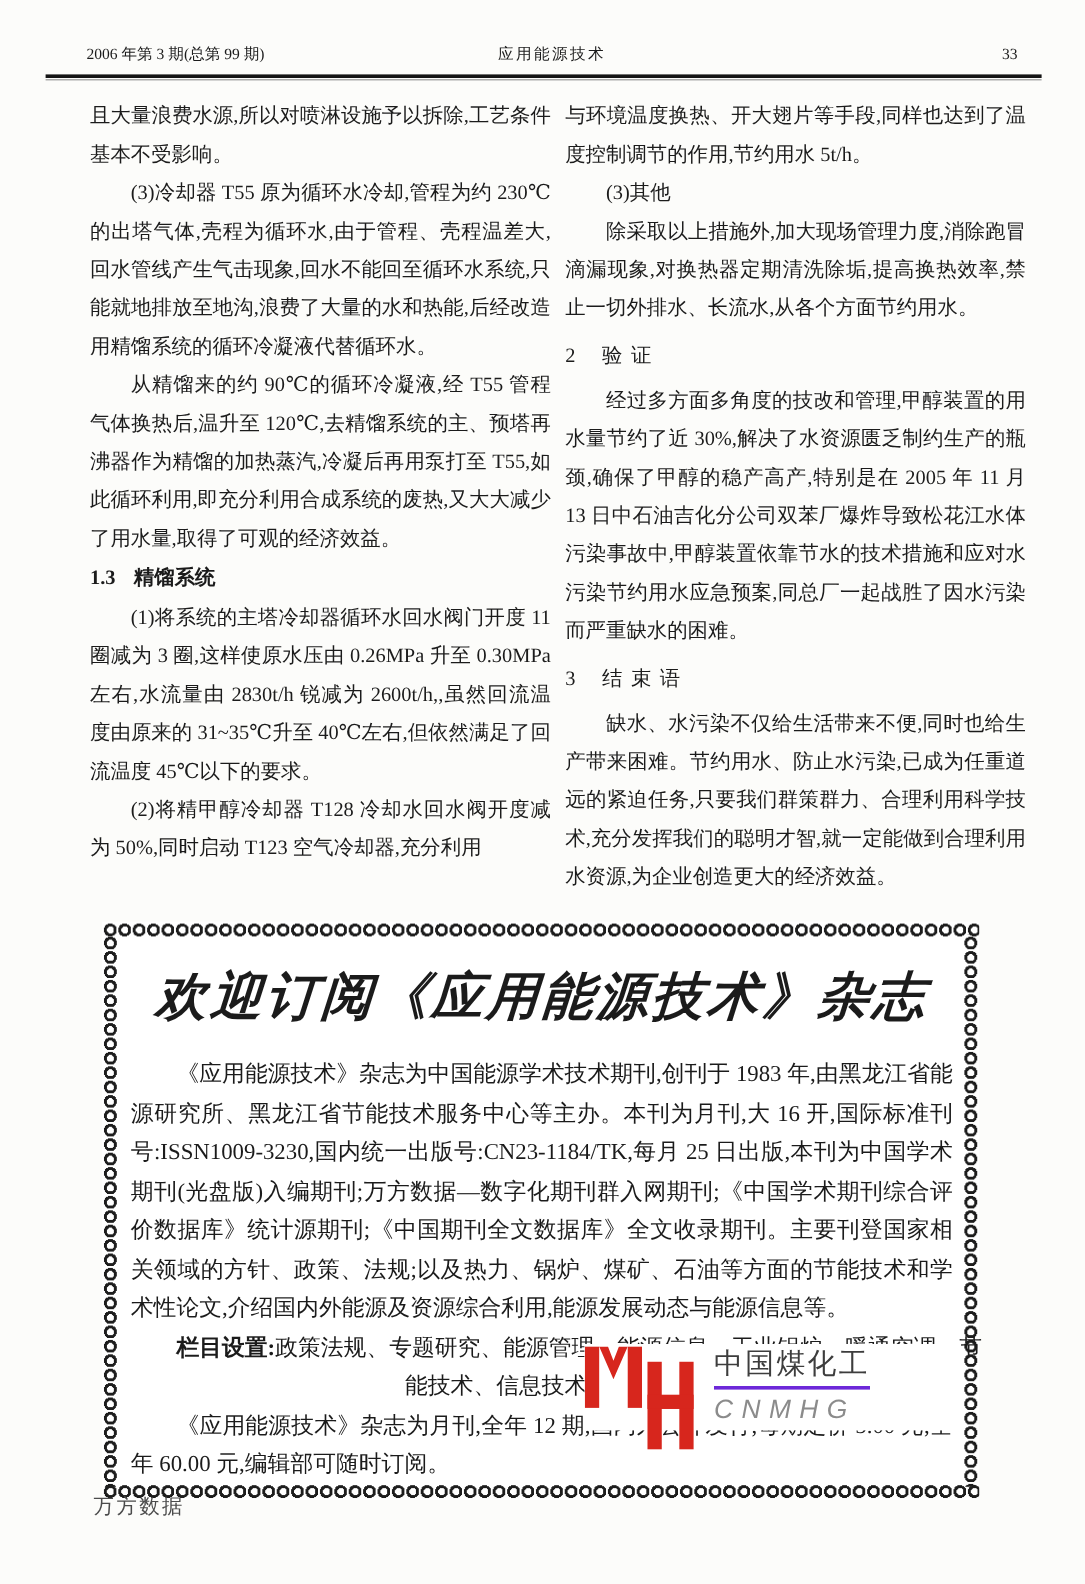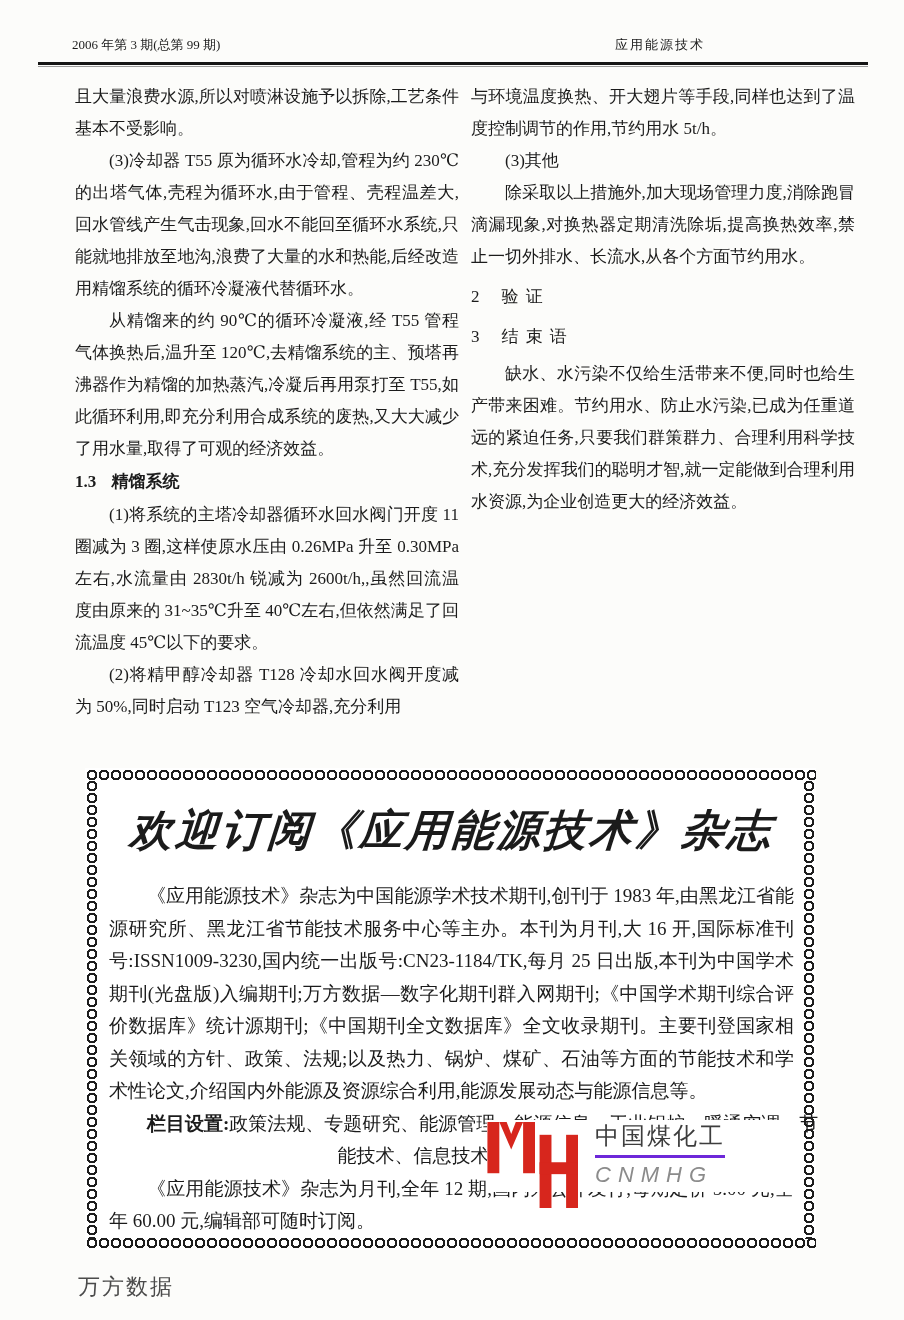--- a/index.html
+++ b/index.html
@@ -116,34 +116,35 @@
     padding-bottom:3px;
   }
   .wm-en {
     font-size:22px; color:#8b8b8b; letter-spacing:7px;
     margin-top:4px;
     font-style:italic;
   }
 
   
   .foot {
-    position:absolute; left:78px; top:1272px;
-    font-size:22px; color:#4b4b4b;
+    position:absolute; left:78px; top:1244px;
+    font-size:17px; color:#4b4b4b;
     font-family:"Liberation Sans","DejaVu Sans",sans-serif;
     letter-spacing:2px;
   }
 </style>
 </head>
 <body>
 
 <div class="page">
 
   <div class="hdr">
     <span class="hdr-issue">2006 年第 3 期(总第 99 期)</span>
     <span class="hdr-journal">应用能源技术</span>
+    <span class="hdr-page">33</span>
   </div>
   <div class="hdr-rule"></div>
 
   <div class="cols">
     <section class="col">
       <p>且大量浪费水源,所以对喷淋设施予以拆除,工艺条件基本不受影响。</p>
       <p class="ind">(3)冷却器 T55 原为循环水冷却,管程为约 230℃的出塔气体,壳程为循环水,由于管程、壳程温差大,回水管线产生气击现象,回水不能回至循环水系统,只能就地排放至地沟,浪费了大量的水和热能,后经改造用精馏系统的循环冷凝液代替循环水。</p>
       <p class="ind">从精馏来的约 90℃的循环冷凝液,经 T55 管程气体换热后,温升至 120℃,去精馏系统的主、预塔再沸器作为精馏的加热蒸汽,冷凝后再用泵打至 T55,如此循环利用,即充分利用合成系统的废热,又大大减少了用水量,取得了可观的经济效益。</p>
       <h3 class="subhead">
         <span class="num">1.3</span><span>精馏系统</span>
@@ -152,20 +153,21 @@
       <p class="ind">(2)将精甲醇冷却器 T128 冷却水回水阀开度减为 50%,同时启动 T123 空气冷却器,充分利用</p>
     </section>
 
     <section class="col">
       <p>与环境温度换热、开大翅片等手段,同样也达到了温度控制调节的作用,节约用水 5t/h。</p>
       <p class="ind">(3)其他</p>
       <p class="ind">除采取以上措施外,加大现场管理力度,消除跑冒滴漏现象,对换热器定期清洗除垢,提高换热效率,禁止一切外排水、长流水,从各个方面节约用水。</p>
       <h2 class="sechead">
         <span class="num">2</span><span class="ttl">验证</span>
       </h2>
+      <p class="ind">经过多方面多角度的技改和管理,甲醇装置的用水量节约了近 30%,解决了水资源匮乏制约生产的瓶颈,确保了甲醇的稳产高产,特别是在 2005 年 11 月 13 日中石油吉化分公司双苯厂爆炸导致松花江水体污染事故中,甲醇装置依靠节水的技术措施和应对水污染节约用水应急预案,同总厂一起战胜了因水污染而严重缺水的困难。</p>
       <h2 class="sechead">
         <span class="num">3</span><span class="ttl">结束语</span>
       </h2>
       <p class="ind">缺水、水污染不仅给生活带来不便,同时也给生产带来困难。节约用水、防止水污染,已成为任重道远的紧迫任务,只要我们群策群力、合理利用科学技术,充分发挥我们的聪明才智,就一定能做到合理利用水资源,为企业创造更大的经济效益。</p>
     </section>
   </div>
 
   <div class="ad">
     <div class="edge h t"></div>
     <div class="edge h b"></div>

